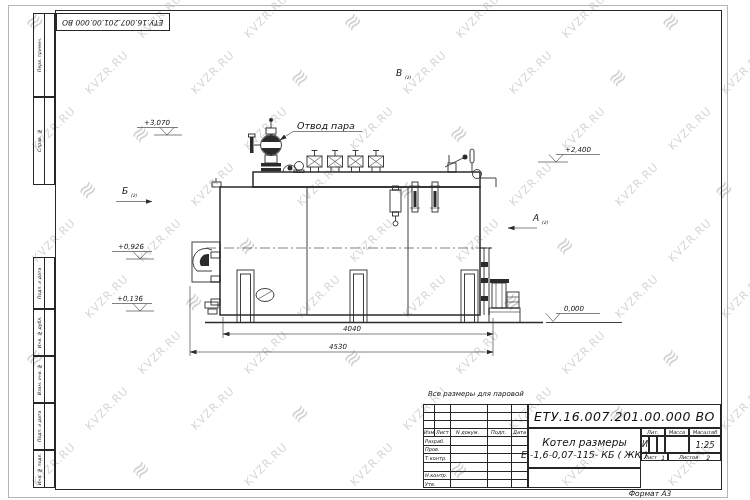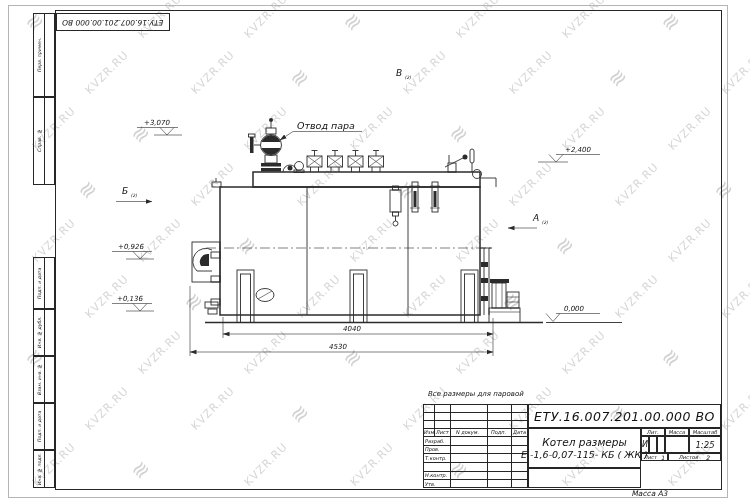--- a/index.html
+++ b/index.html
@@ -389,14 +389,14 @@
     <div class="c" style="left:218px;top:49px;width:27px;height:8px;font-size:5.2px;gap:4px">
       <span>Лист</span>
       <span style="font-size:6px">1</span>
     </div>
     <div class="c" style="left:245px;top:49px;width:53px;height:8px;font-size:5.2px;gap:8px">
       <span>Листов</span>
       <span style="font-size:6px">2</span>
     </div>
   </div>
 
-  <div class="fmt">Масса А3</div>
+  <div class="fmt">Формат А3</div>
 </div>
 
 </body></html>

